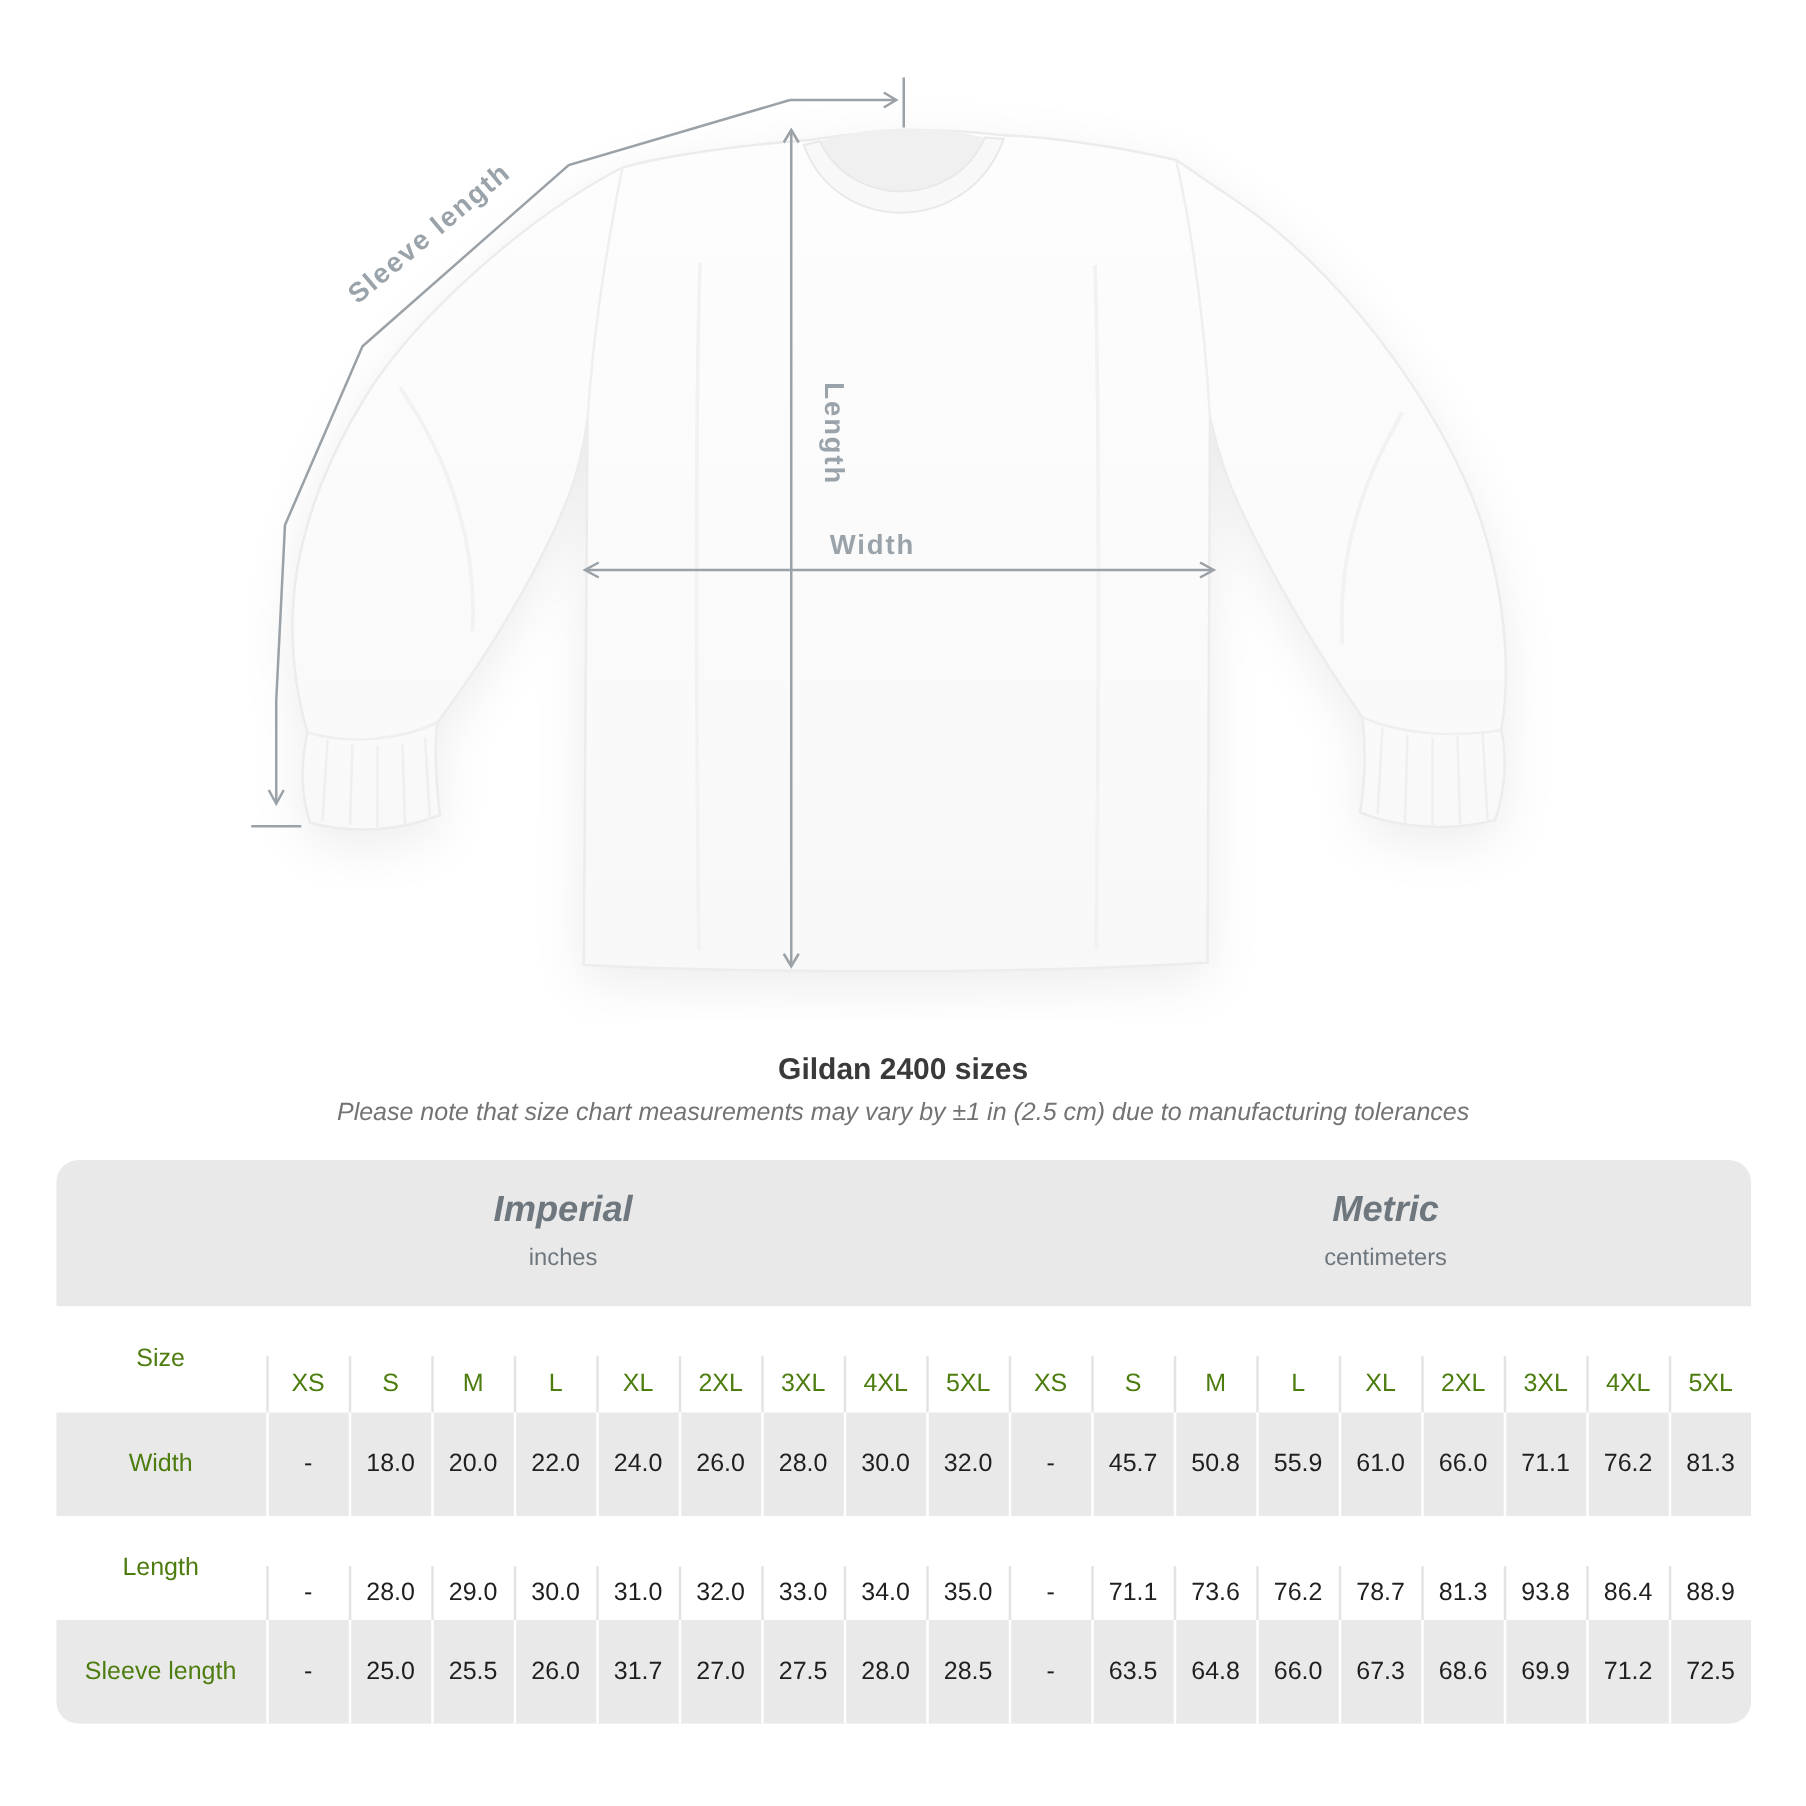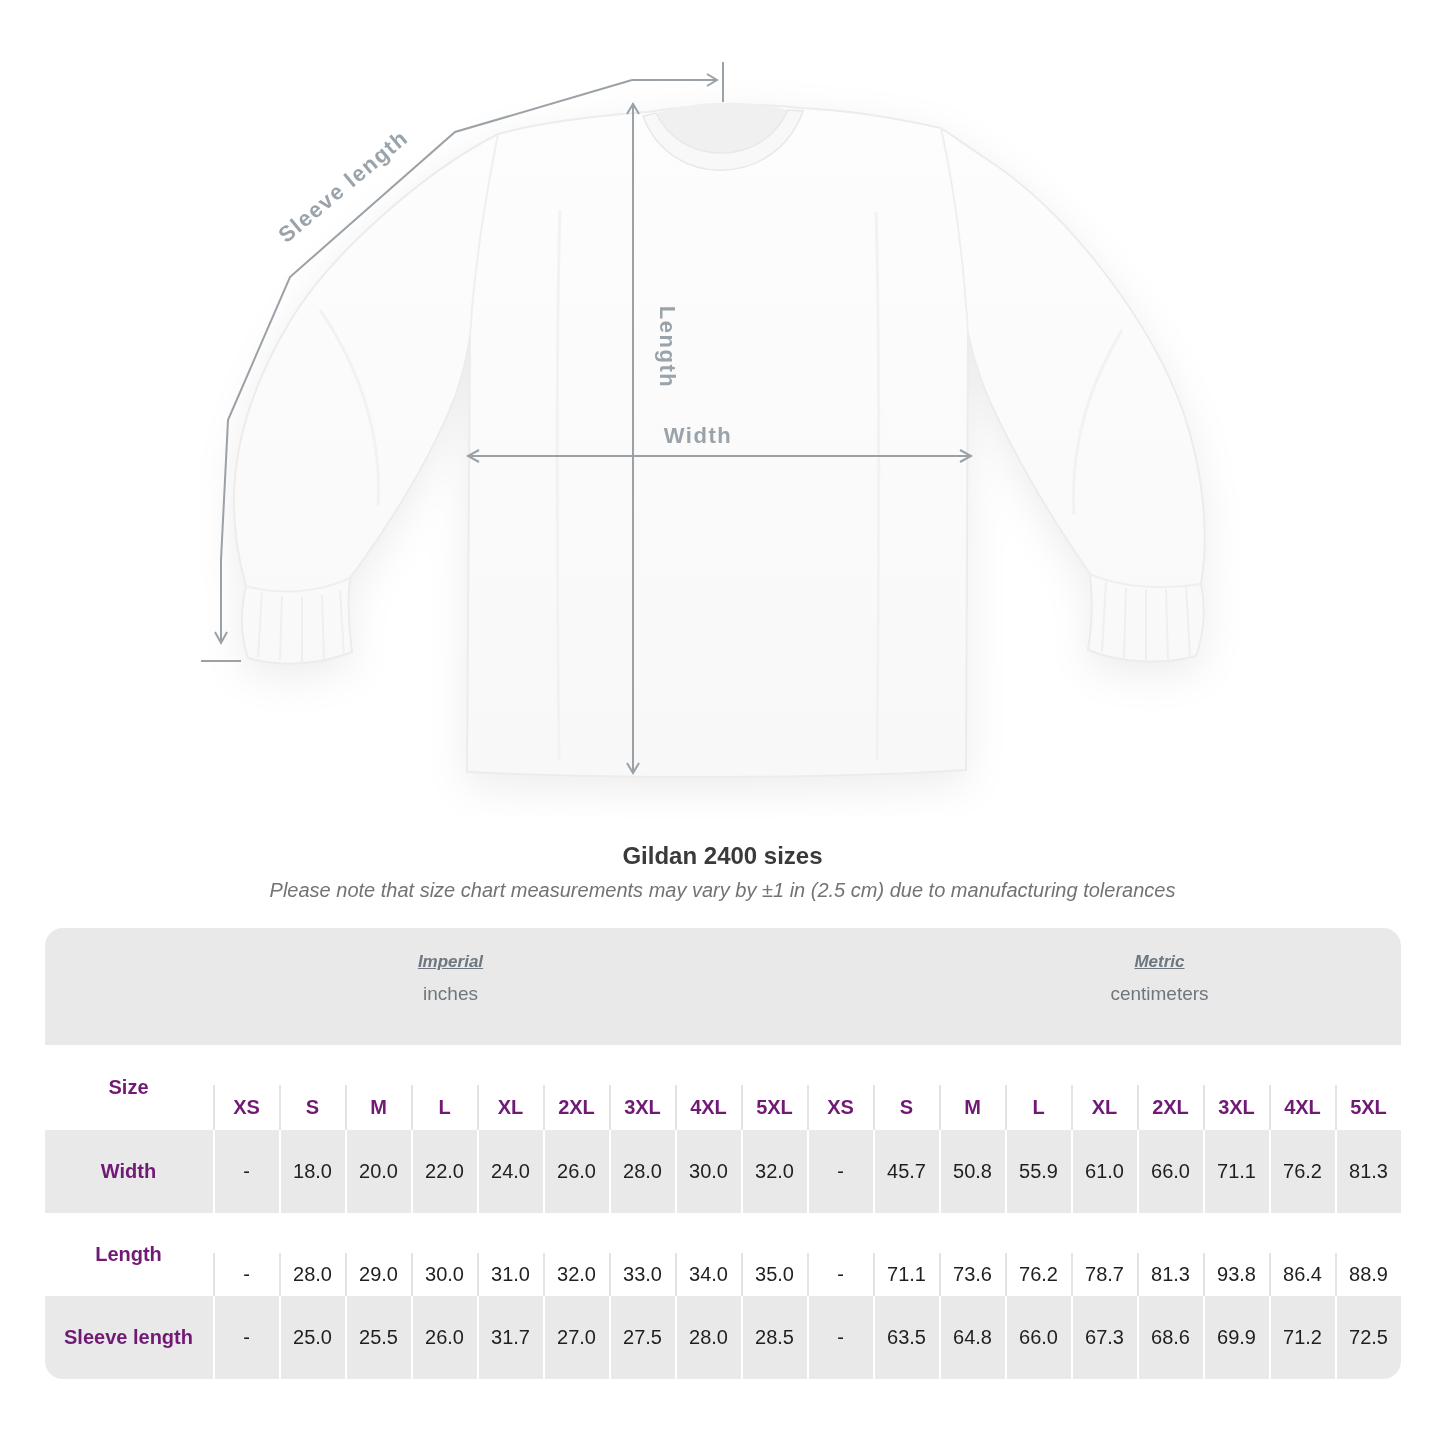--- a/index.html
+++ b/index.html
@@ -33,41 +33,41 @@
     width:1356px;margin:26px auto 0 auto;
     border-radius:18px;overflow:hidden;background:#ffffff;
   }
   .units-band{
     position:relative;height:117px;background:#e9e9e9;
   }
   .unit-group{
     position:absolute;top:24px;transform:translateX(-50%);
     text-align:center;color:#6e777e;
   }
-  .unit-group .group-name{font-size:17px;font-weight:bold;font-style:italic;text-decoration:underline;}
+  .unit-group .group-name{font-size:29px;font-weight:bold;font-style:italic;}
   .unit-group .group-unit{font-size:19px;margin-top:11px;}
 
   .trow{
     display:grid;
     grid-template-columns:168px repeat(18, 1fr);
     align-items:stretch;
   }
   .row-size{height:85px;background:#ffffff;}
   .row-data{height:83px;}
   .row-white{background:#ffffff;}
   .row-gray{background:#e9e9e9;}
 
   .cell{
     display:flex;align-items:center;justify-content:center;
     font-size:20px;white-space:nowrap;
   }
   .cell.sep{border-left:2px solid transparent;}
   .row-white .cell.sep{border-left-color:#e3e3e3;margin-top:40px;}
   .row-gray  .cell.sep{border-left-color:#ffffff;}
-  .cell.head{color:#701a75;font-weight:bold;}
+  .cell.head{color:#4d7c0f;font-weight:normal;}
   .cell.value{color:#1d1f20;font-weight:normal;}
 </style>
 </head>
 <body>
 
 <div class="diagram">
   <svg width="1445" height="818" viewBox="0 0 1445 818" xmlns="http://www.w3.org/2000/svg">
     <defs>
       <linearGradient id="shirtFill" x1="0" y1="0" x2="0" y2="1">
         <stop offset="0" stop-color="#fdfdfd"></stop>
@@ -166,21 +166,21 @@
   <div class="page-title">Gildan 2400 sizes</div>
   <div class="page-subtitle">Please note that size chart measurements may vary by ±1 in (2.5 cm) due to manufacturing tolerances</div>
 </div>
 
 <div class="size-table">
   <div class="units-band">
     <div class="unit-group" style="left:406px">
       <div class="group-name">Imperial</div>
       <div class="group-unit">inches</div>
     </div>
-    <div class="unit-group" style="left:1115px">
+    <div class="unit-group" style="left:1064px">
       <div class="group-name">Metric</div>
       <div class="group-unit">centimeters</div>
     </div>
   </div>
 
   <div class="trow row-size row-white" id="size-row">
     <div class="cell head">Size</div>
   <div class="cell head sep">XS</div>
       <div class="cell head sep">S</div>
       <div class="cell head sep">M</div>

